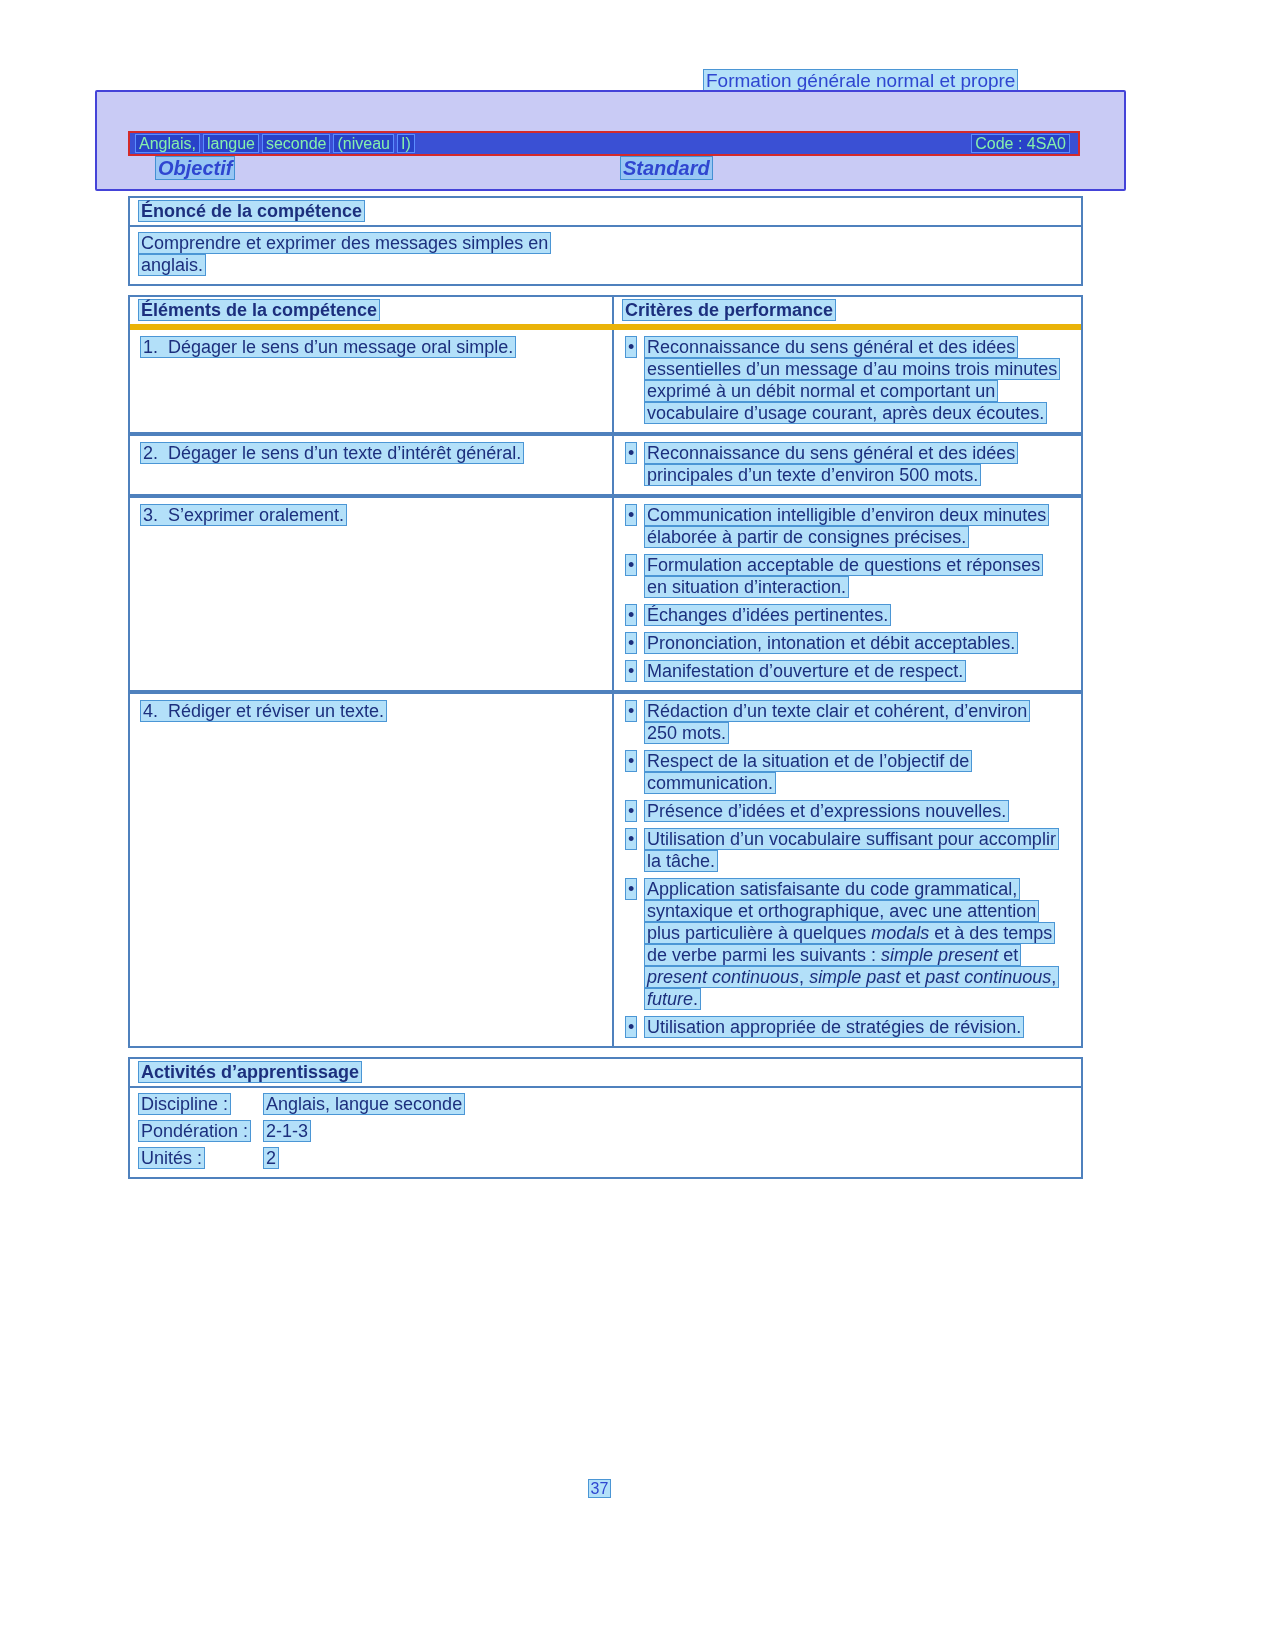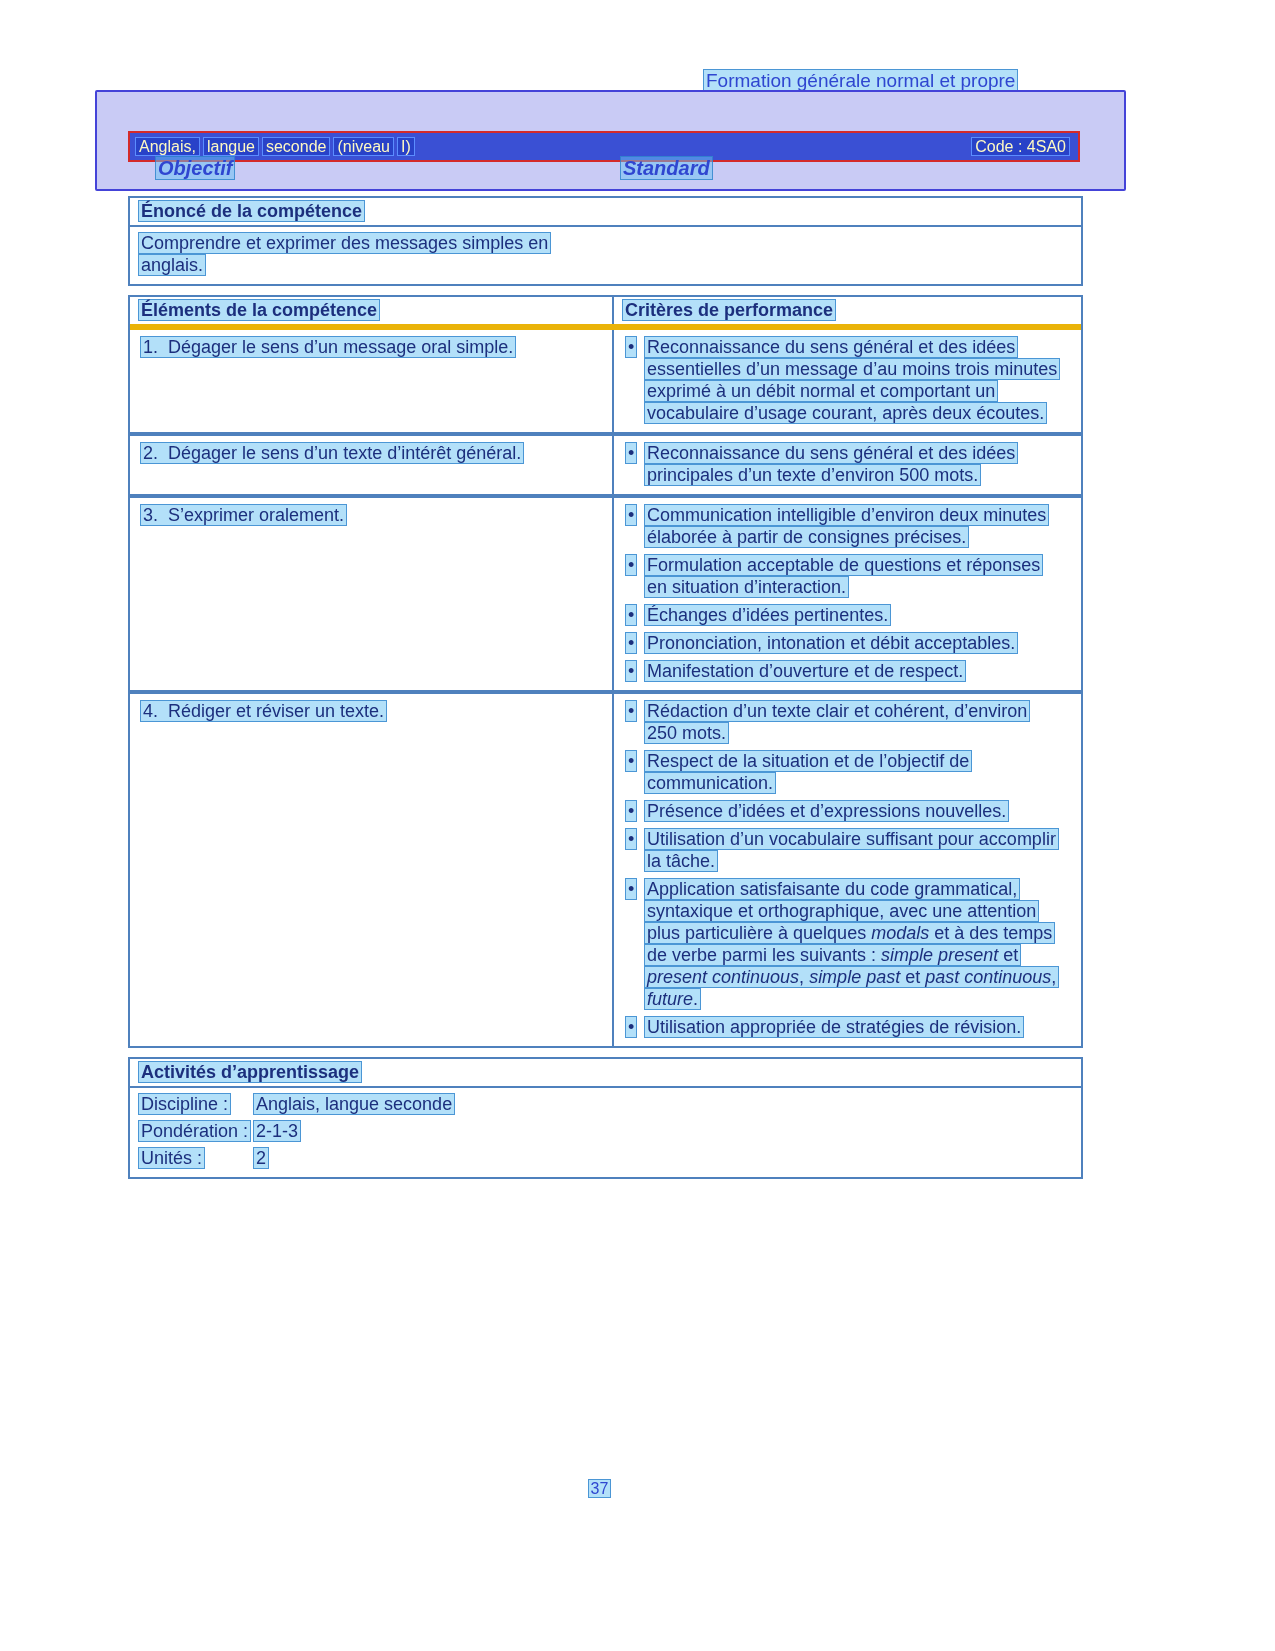--- a/index.html
+++ b/index.html
@@ -41,24 +41,24 @@
     height: 101px;
     background: #c9cbf5;
     border: 2px solid #4443d8;
     border-radius: 2px;
   }
   .code-bar {
     position: absolute;
     left: 31px;
     top: 39px;
     width: 952px;
-    height: 31px;
+    height: 25px;
     background: #3a50d4;
     border: 2px solid #d42a2a;
-    color: #fef9c3;
+    color: #86efac;
     font-size: 16px;
     line-height: 17px;
     display: flex;
     justify-content: space-between;
     align-items: center;
     padding: 0 5px;
   }
   .wbox {
     display: inline-block;
     background: rgba(25, 55, 190, 0.55);
@@ -109,21 +109,21 @@
     border-bottom: 2px solid #4f81bd;
   }
   .crit { display: flex; margin-bottom: 6px; }
   .crit:last-child { margin-bottom: 0; }
   .crit .bullet-wrap { width: 22px; flex-shrink: 0; padding-left: 3px; }
   .crit-text { max-width: 418px; }
   .crit-text i { font-style: italic; }
 
   .act-line { display: flex; margin-bottom: 5px; }
   .act-line:last-child { margin-bottom: 0; }
-  .act-line .lbl { width: 115px; flex-shrink: 0; }
+  .act-line .lbl { width: 125px; flex-shrink: 0; }
 
   .page-num {
     position: absolute;
     top: 1478px;
     left: 122px;
     width: 955px;
     text-align: center;
     font-size: 16px;
     color: #2f46d0;
   }

